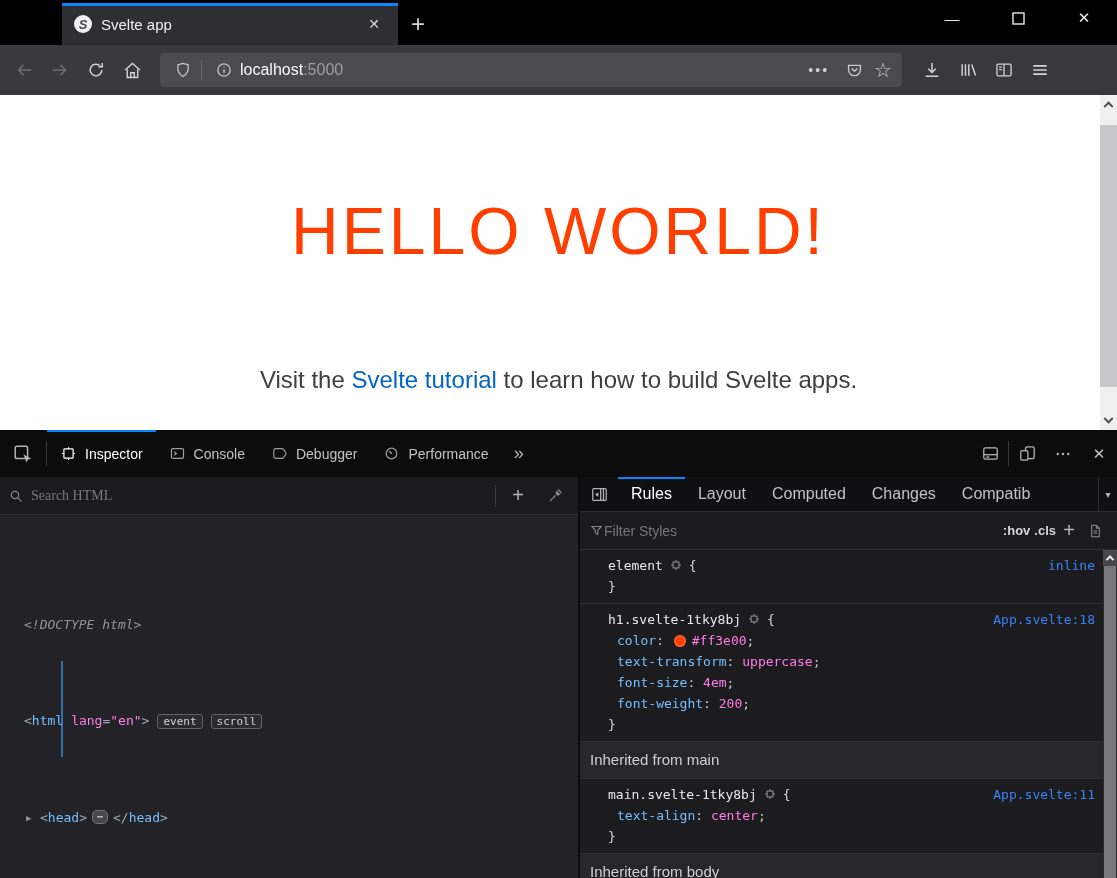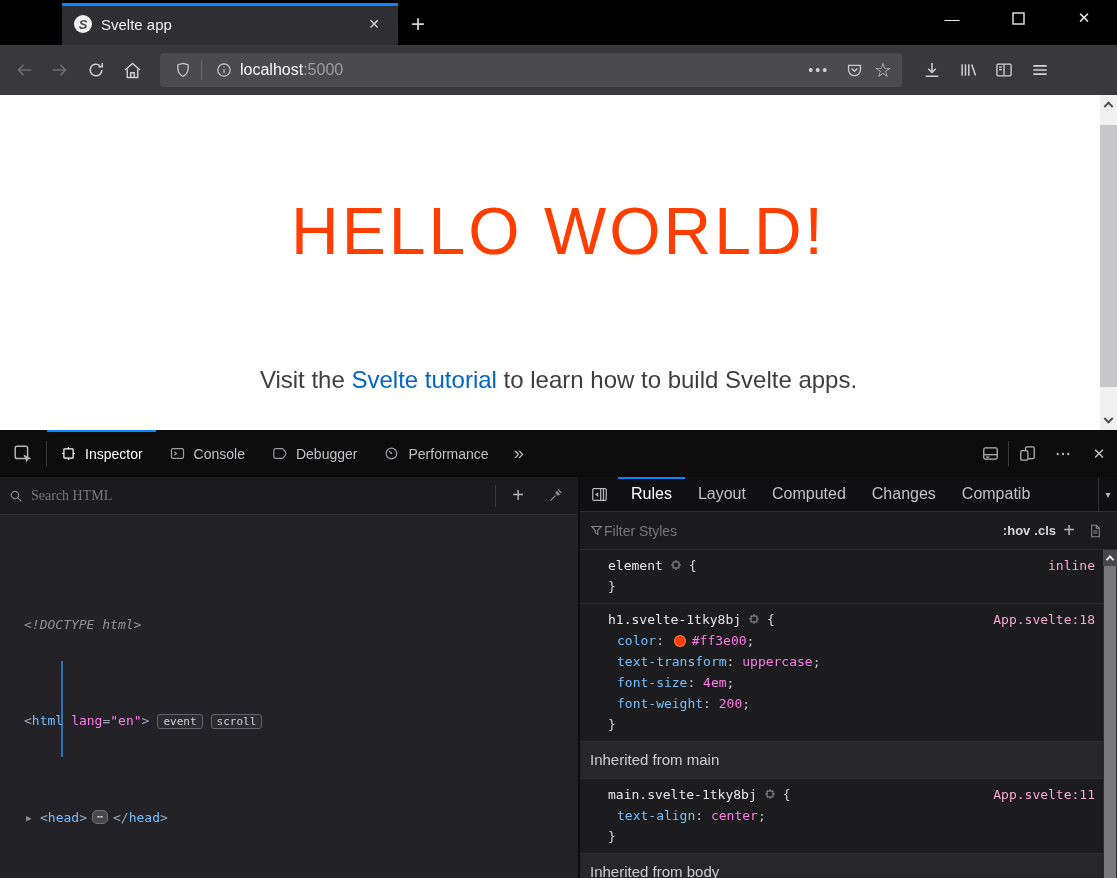--- a/index.html
+++ b/index.html
@@ -116,21 +116,21 @@
     font-size:14px; font-family:"Liberation Sans", sans-serif; min-width:0; }
   .filter-input::placeholder { color:#77777b; }
   .fb-toggle { color:#d6d6da; font-size:13px; font-weight:bold; margin-left:4px; }
   .fb-btn { width:26px; display:flex; align-items:center; justify-content:center; color:#b5b5b8; }
   .fb-plus { font-size:20px; font-weight:300; }
   .rcontent { flex:1; position:relative; font-family:"DejaVu Sans Mono", monospace; font-size:13px;
     color:#d7d7db; overflow:hidden; }
   .rule-block { padding:5px 0 6px; border-bottom:1px solid #2e2e31; background:#1c1c1f; }
   .r-line { line-height:21px; padding-left:28px; position:relative; white-space:pre; }
   .r-line.prop { padding-left:37px; }
-  .r-loc { position:absolute; right:22px; top:0; color:#f9a8d4; }
+  .r-loc { position:absolute; right:22px; top:0; color:#3b82f6; }
   .sel-name { color:#e9e9ec; }
   .brace { color:#d7d7db; }
   .crosshair { color:#909094; vertical-align:-2px; margin:0 6px; }
   .p-name { color:#75bfff; }
   .p-col, .p-semi { color:#c9c9ce; }
   .p-val { color:#ff7de9; }
   .swatch { display:inline-block; width:12px; height:12px; border-radius:50%;
     border:1px solid rgba(255,255,255,.3); vertical-align:-2px; margin:0 6px 0 2px; }
   .inherit { height:37px; line-height:36px; background:#27272a; border-bottom:1px solid #2e2e31;
     color:#cfcfd3; font-family:"Liberation Sans", sans-serif; font-size:15px; padding-left:10px; }

